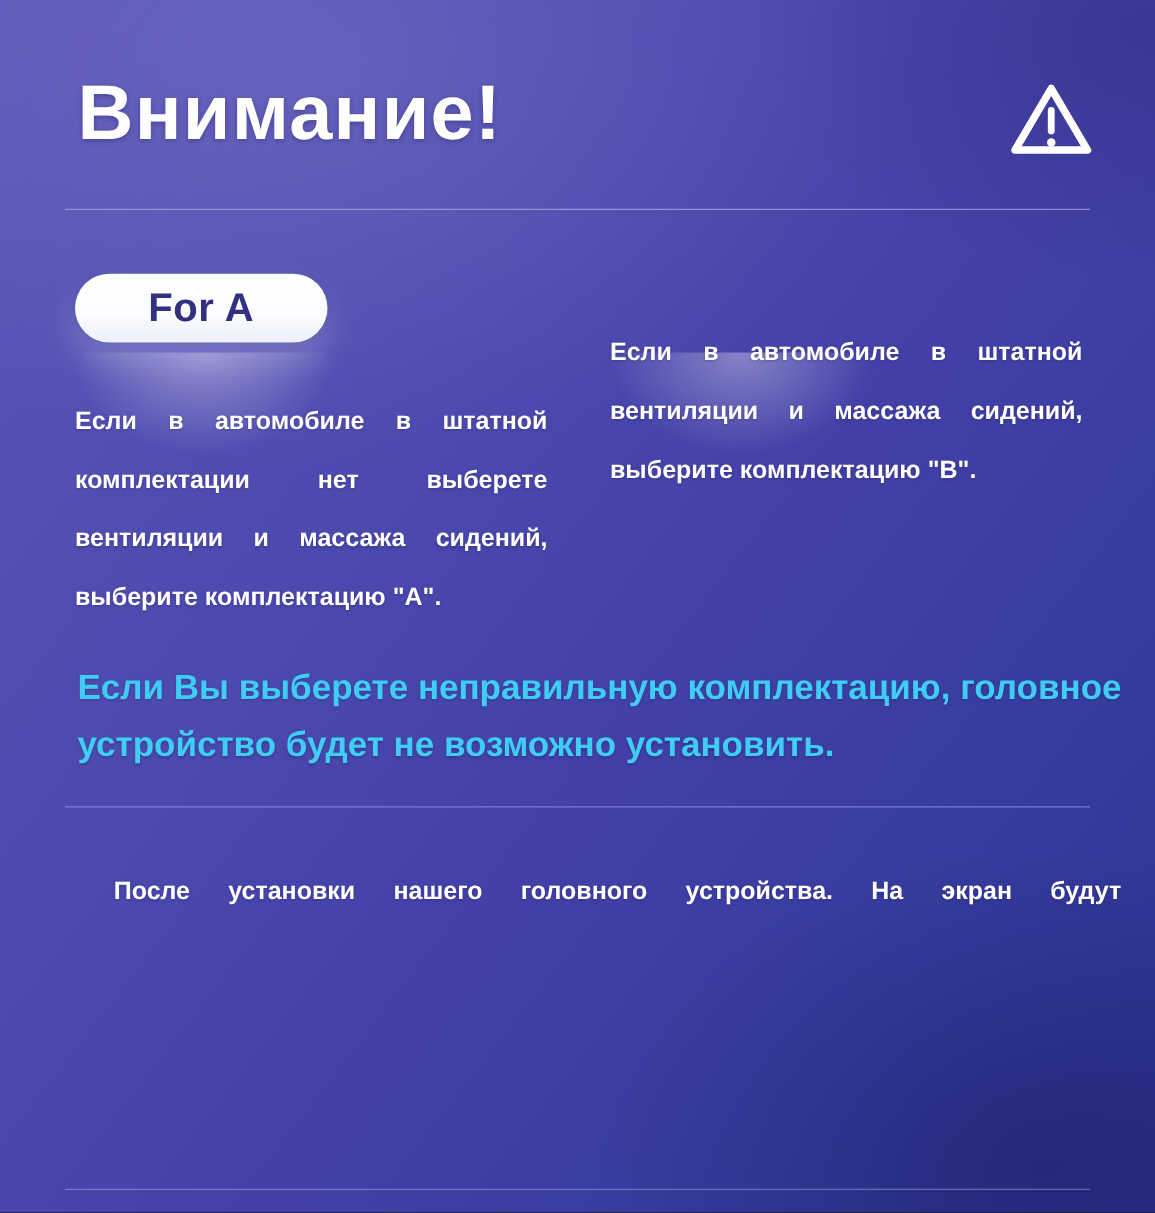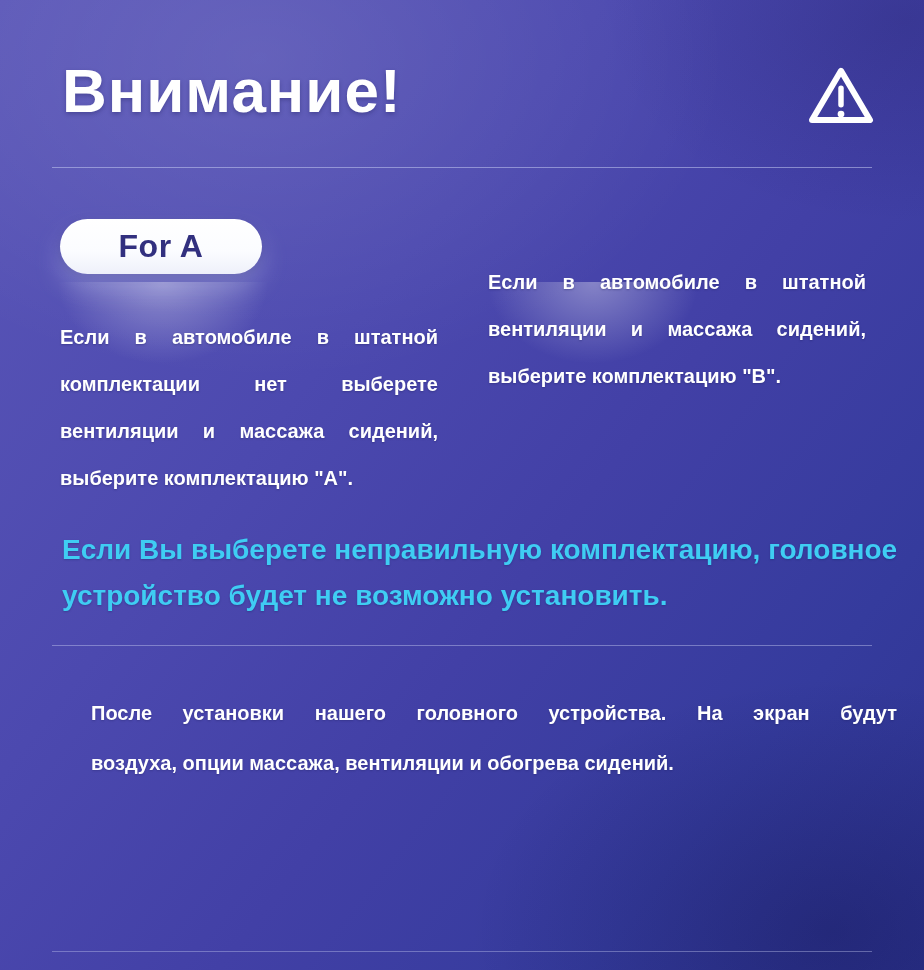--- a/index.html
+++ b/index.html
@@ -108,19 +108,18 @@
   <div class="notice">
     <div class="jline">Если Вы выберете неправильную комплектацию, головное</div>
     <div class="lline">устройство будет не возможно установить.</div>
   </div>
 
   <div class="divider divider-2"></div>
 
   <div class="footer">
     <div class="para1">
       <div class="jline">После установки нашего головного устройства. На экран будут</div>
-      <div class="lline">воздуха, опции массажа, вентиляции и обогрева сидений.</div>
     </div>
   </div>
 
   <div class="divider divider-3"></div>
 
 </div>
 
 </body></html>

